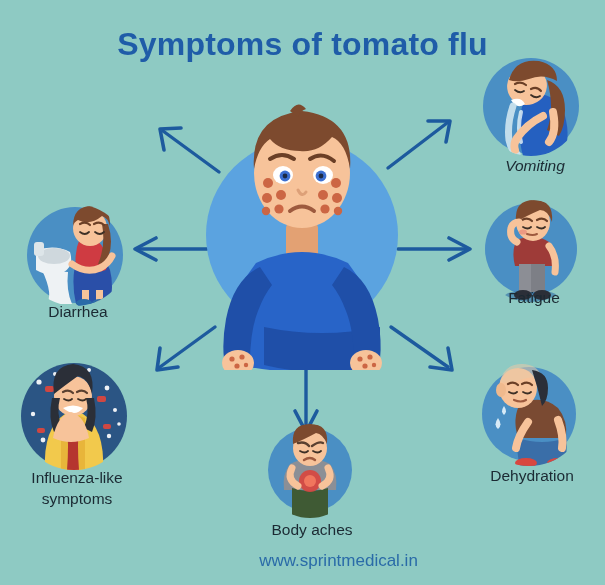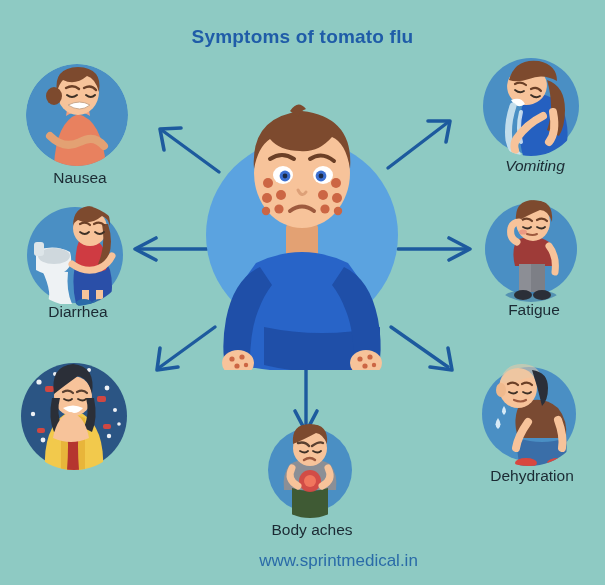--- a/index.html
+++ b/index.html
@@ -11,21 +11,21 @@
     position:relative;
   }
   #infographic{
     position:absolute;inset:0;
     width:605px;height:585px;
   }
   .title{
     position:absolute;
     top:26px;left:0;width:605px;
     text-align:center;
-    font-size:19px;
+    font-size:32px;
     font-weight:bold;
     color:#1f5ca8;
     letter-spacing:.2px;
   }
   .footer{
     position:absolute;
     bottom:14px;left:0;width:605px;
     text-align:center;
     font-size:17px;
     color:#2a6ba8;
@@ -153,39 +153,20 @@
         <circle cx="80" cy="116" r="4.2"></circle>
         <circle cx="150" cy="88" r="5"></circle>
           <circle cx="137" cy="100" r="5"></circle>
         <circle cx="151" cy="103" r="5"></circle>
           <circle cx="139" cy="114" r="4.6"></circle>
         <circle cx="152" cy="116" r="4.2"></circle>
       </g>
     </svg>
   </div>
 
-  <div class="node" style="left:26px;top:64px;width:108px;height:130px;">
-    <svg class="art badge" style="left:0;top:0;" width="102" height="102" viewBox="0 0 102 102">
-      <circle cx="51" cy="51" r="51" fill="#4a8fc4"></circle>
-      <g>
-        <path d="M28 102 q2 -44 24 -52 q24 6 28 52 z" fill="#e8815f"></path>
-        <path d="M40 52 q12 -8 24 0 l-2 -12 q-10 -6 -20 0 z" fill="#f2a07c"></path>
-        <ellipse cx="52" cy="28" rx="21" ry="23" fill="#f7c39a"></ellipse>
-        <path d="M31 28 q-4 -24 21 -25 q25 1 21 25 q-4 -14 -12 -16 q-12 10 -24 4 q-4 4 -6 12z" fill="#7d4a2e"></path>
-        <ellipse cx="28" cy="32" rx="8" ry="9" fill="#7d4a2e"></ellipse>
-        <path d="M40 24 q7 -4 13 1" stroke="#6b3f26" stroke-width="2.4" fill="none" stroke-linecap="round"></path>
-        <path d="M58 24 q7 -4 12 2" stroke="#6b3f26" stroke-width="2.4" fill="none" stroke-linecap="round"></path>
-        <path d="M41 31 q5 4 10 0" stroke="#3d3026" stroke-width="2" fill="none" stroke-linecap="round"></path>
-        <path d="M60 31 q5 4 9 0" stroke="#3d3026" stroke-width="2" fill="none" stroke-linecap="round"></path>
-        <path d="M42 41 q12 -6 22 0 q-10 8 -22 0z" fill="#ffffff" stroke="#caa88c" stroke-width="1"></path>
-        <path d="M24 72 q14 14 30 6 q14 -8 24 4" stroke="#e3a173" stroke-width="8" fill="none" stroke-linecap="round"></path>
-      </g>
-    </svg>
-    <div class="caption" style="top:104px;">Nausea</div>
-  </div>
 
   <div class="node" style="left:481px;top:56px;width:108px;height:130px;">
     <svg class="art badge" style="left:0;top:0;" width="100" height="100" viewBox="0 0 100 100">
       <circle cx="50" cy="50" r="48" fill="#4a8fc4"></circle>
       <g>
         <path d="M44 40 q30 -8 40 20 q6 22 -2 40 l-40 0 q-8 -30 2 -60z" fill="#2560c0"></path>
         <path d="M66 24 q18 6 18 30 q0 16 -6 26 l-12 -6 q8 -22 0 -50z" fill="#7d4a2e"></path>
         <ellipse cx="46" cy="30" rx="20" ry="19" fill="#f7c39a" transform="rotate(-18 46 30)"></ellipse>
         <path d="M28 24 q6 -22 30 -19 q18 4 18 20 q-14 -8 -28 -2 q-12 4 -20 1z" fill="#7d4a2e"></path>
         <path d="M34 28 q6 -3 11 1" stroke="#6b3f26" stroke-width="2.2" fill="none" stroke-linecap="round"></path>
@@ -244,21 +225,21 @@
         <path d="M44 27 q5 3 8 0" stroke="#3d3026" stroke-width="1.8" fill="none" stroke-linecap="round"></path>
         <path d="M58 27 q5 3 8 0" stroke="#3d3026" stroke-width="1.8" fill="none" stroke-linecap="round"></path>
         <ellipse cx="44" cy="32" rx="4" ry="2.6" fill="#e8907c" opacity="0.8"></ellipse>
         <path d="M48 34 q6 2 10 0" stroke="#9d5a3e" stroke-width="2" fill="none" stroke-linecap="round"></path>
         <path d="M38 42 q-8 -4 -6 -14 q2 -6 8 -6" stroke="#f7c39a" stroke-width="7" fill="none" stroke-linecap="round"></path>
         <path d="M70 46 q8 10 6 26" stroke="#f7c39a" stroke-width="7" fill="none" stroke-linecap="round"></path>
         <ellipse cx="44" cy="95" rx="9" ry="5" fill="#2b2f38"></ellipse>
         <ellipse cx="63" cy="95" rx="9" ry="5" fill="#2b2f38"></ellipse>
       </g>
     </svg>
-    <div class="caption" style="top:100px;text-align:center;">Fatigue</div>
+    <div class="caption" style="top:88px;text-align:center;">Fatigue</div>
   </div>
 
   <div class="node" style="left:19px;top:362px;width:116px;height:146px;">
     <svg class="art badge" style="left:0;top:0;" width="110" height="108" viewBox="0 0 110 108">
       <circle cx="55" cy="54" r="53" fill="#2b5584"></circle>
       <g fill="#ffffff" opacity="0.92">
         <circle cx="20" cy="20" r="2.6"></circle>
           <circle cx="36" cy="12" r="2"></circle>
         <circle cx="88" cy="26" r="2.4"></circle>
           <circle cx="96" cy="48" r="2"></circle>
@@ -284,20 +265,24 @@
         <path d="M33 36 q-4 20 2 34 l8 -4 q-6 -16 -2 -30z" fill="#2b2f38"></path>
         <path d="M75 36 q4 20 -2 34 l-8 -4 q6 -16 2 -30z" fill="#2b2f38"></path>
         <path d="M44 30 q6 -3 10 1" stroke="#5a4030" stroke-width="2.2" fill="none" stroke-linecap="round"></path>
         <path d="M58 30 q6 -3 10 1" stroke="#5a4030" stroke-width="2.2" fill="none" stroke-linecap="round"></path>
         <path d="M45 37 q5 3 8 0" stroke="#3d3026" stroke-width="1.8" fill="none" stroke-linecap="round"></path>
         <path d="M59 37 q5 3 8 0" stroke="#3d3026" stroke-width="1.8" fill="none" stroke-linecap="round"></path>
         <path d="M44 46 q10 -5 20 0 q-8 10 -20 0z" fill="#ffffff"></path>
         <path d="M34 76 q4 -22 18 -26 q14 4 18 26 q-18 8 -36 0z" fill="#f7c39a"></path>
       </g>
     </svg>
+    <div class="caption" style="top:106px;">
+      <div>Influenza-like</div>
+      <div>symptoms</div>
+    </div>
   </div>
 
   <div class="node" style="left:474px;top:362px;width:116px;height:140px;">
     <svg class="art badge" style="left:0;top:0;" width="110" height="104" viewBox="0 0 110 104">
       <circle cx="55" cy="52" r="47" fill="#4a8fc4"></circle>
       <g>
         <path d="M46 42 q22 -10 38 4 q10 12 8 30 l-48 0 q-6 -20 2 -34z" fill="#7a4a32"></path>
         <path d="M44 76 q24 8 48 0 q2 16 -2 28 l-44 0 q-4 -14 -2 -28z" fill="#3a6ea8"></path>
         <ellipse cx="44" cy="26" rx="19" ry="20" fill="#f7c39a"></ellipse>
         <path d="M26 20 q4 -18 22 -18 q16 0 20 14 q-12 -2 -22 2 q-12 4 -20 2z" fill="#e8c9a8" opacity="0.55"></path>

